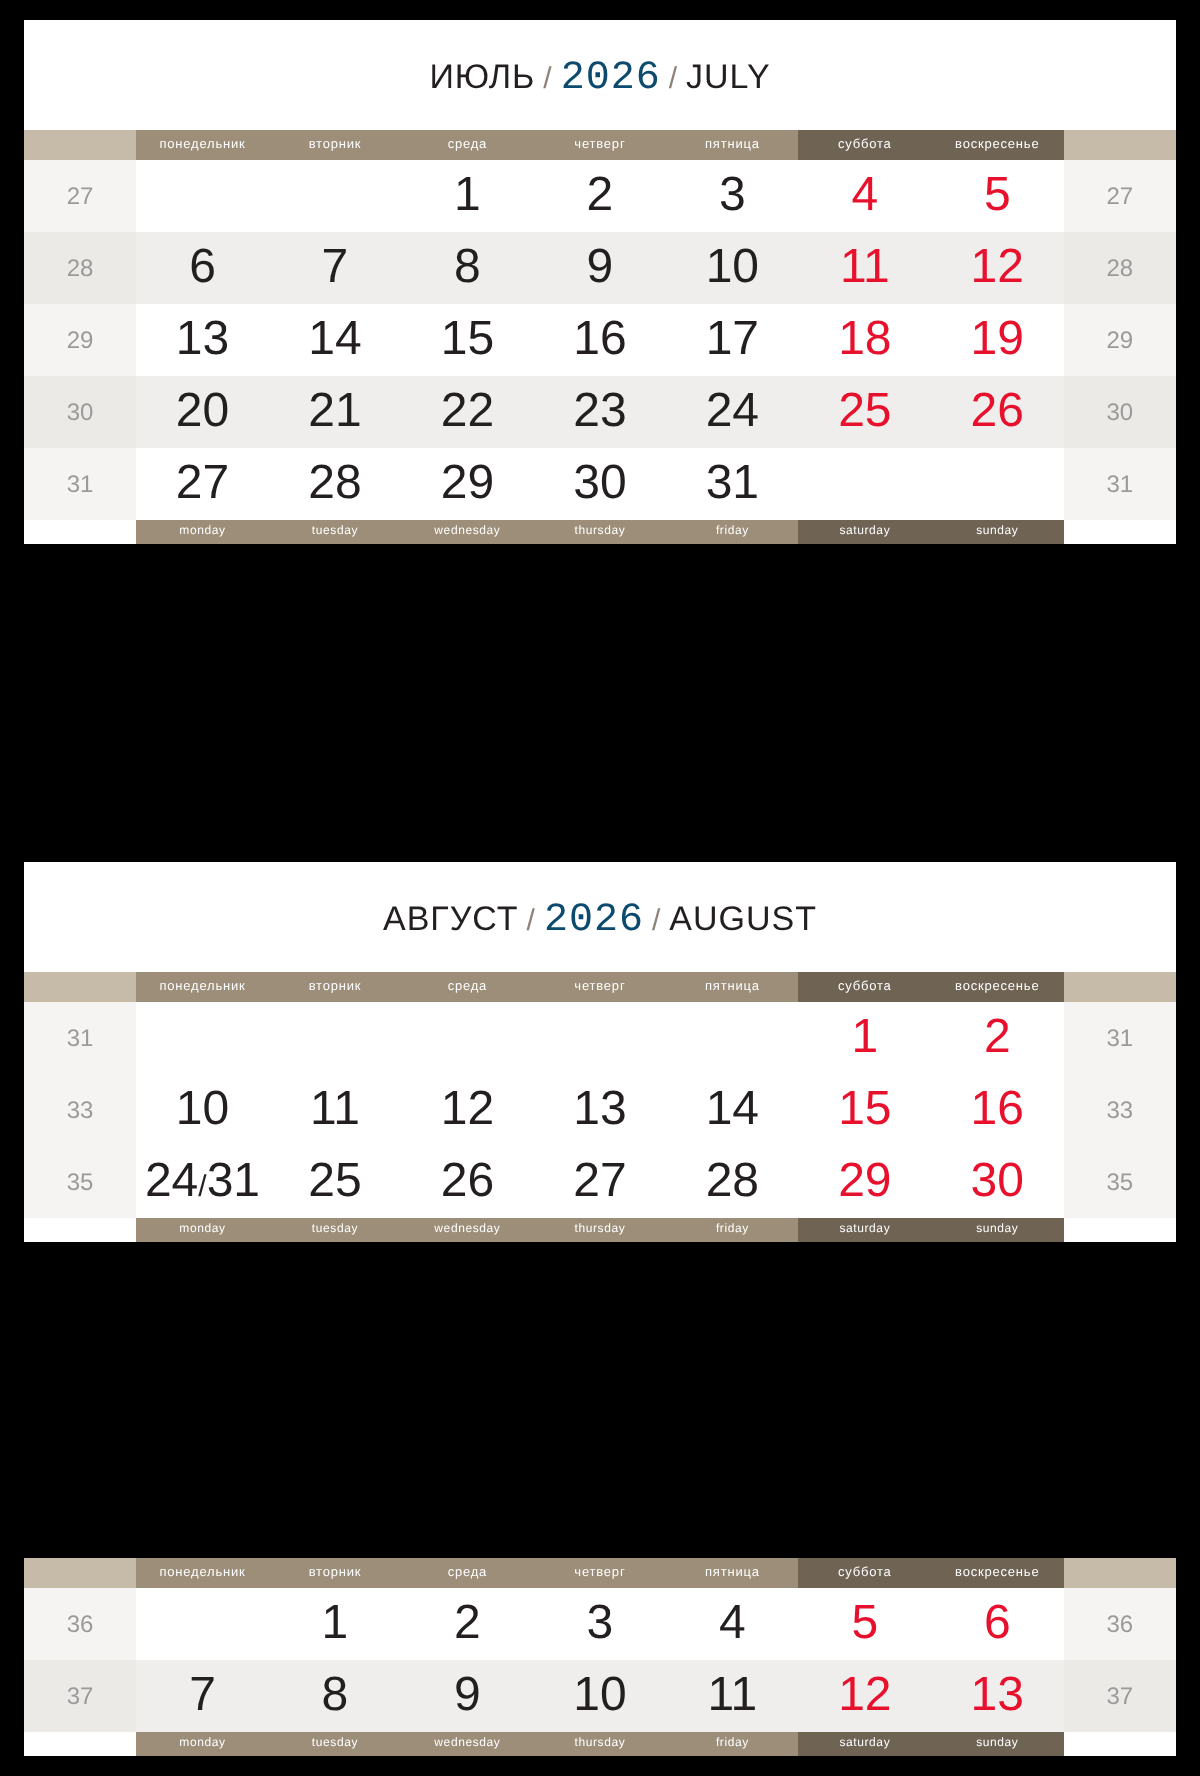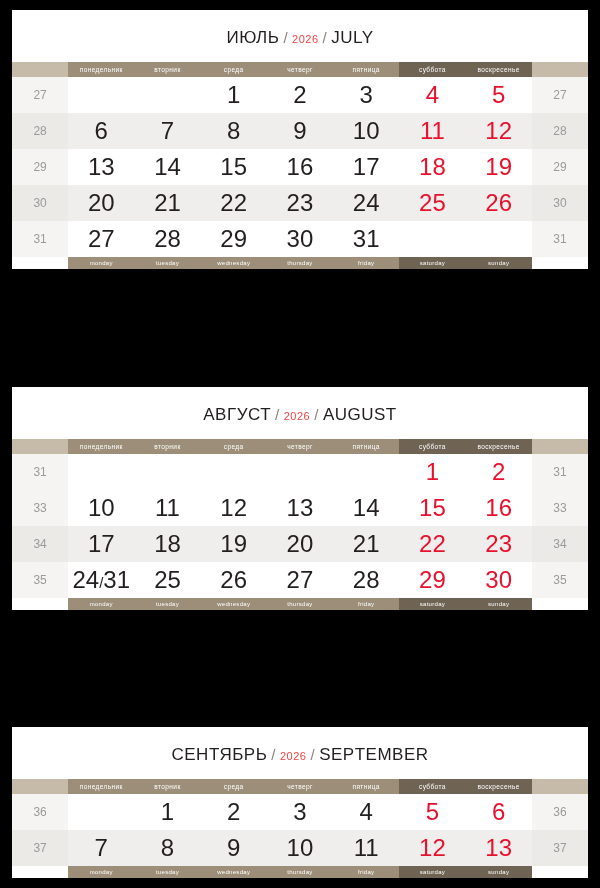--- a/index.html
+++ b/index.html
@@ -38,22 +38,23 @@
     color: #231f20;
     padding: 18px 0 14px 0;
     font-family: "Liberation Sans", sans-serif;
   }
   .title .sep {
     color: #8d8377;
     font-size: 15px;
     margin: 0 4px;
   }
   .title .yr {
-    color: #ef4444;
-    font-size: 11px;
+    color: #0c4a6e;
+    font-size: 20px;
+    font-family: Liberation Mono, monospace;
   }
   .grid {
     width: 100%;
     border-collapse: collapse;
     table-layout: fixed;
   }
   .grid td, .grid th {
     padding: 0;
     margin: 0;
   }
@@ -273,31 +274,20 @@
             <td class="wk">33</td>
             <td class="">10</td>
             <td class="">11</td>
             <td class="">12</td>
             <td class="">13</td>
             <td class="">14</td>
             <td class="sat">15</td>
             <td class="sun">16</td>
             <td class="wk">33</td>
           </tr>
-          <tr class="r-odd">
-            <td class="wk">34</td>
-            <td class="shade">17</td>
-            <td class="shade">18</td>
-            <td class="shade">19</td>
-            <td class="shade">20</td>
-            <td class="shade">21</td>
-            <td class="shade sat">22</td>
-            <td class="shade sun">23</td>
-            <td class="wk">34</td>
-          </tr>
           <tr>
             <td class="wk">35</td>
             <td class="dual"><span>24</span><span class="slash">/</span><span>31</span></td>
             <td class="">25</td>
             <td class="">26</td>
             <td class="">27</td>
             <td class="">28</td>
             <td class="sat">29</td>
             <td class="sun">30</td>
             <td class="wk">35</td>
@@ -313,23 +303,20 @@
           <td>friday</td>
           <td class="wkend">saturday</td>
           <td class="wkend">sunday</td>
           <td class="blank"></td>
         </tr>
       </tfoot>
     </table>
   </div>
 
   <div class="block">
-    <div class="title">
-      <span>СЕНТЯБРЬ</span><span class="sep">/</span><span class="yr">2026</span><span class="sep">/</span><span>SEPTEMBER</span>
-    </div>
     <table class="grid">
       <colgroup>
         <col class="wk">
           <col class="dy">
           <col class="dy">
           <col class="dy">
           <col class="dy">
           <col class="dy">
           <col class="dy">
           <col class="dy">

